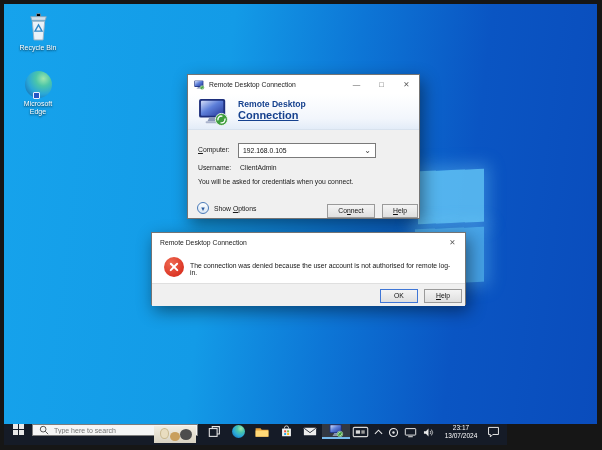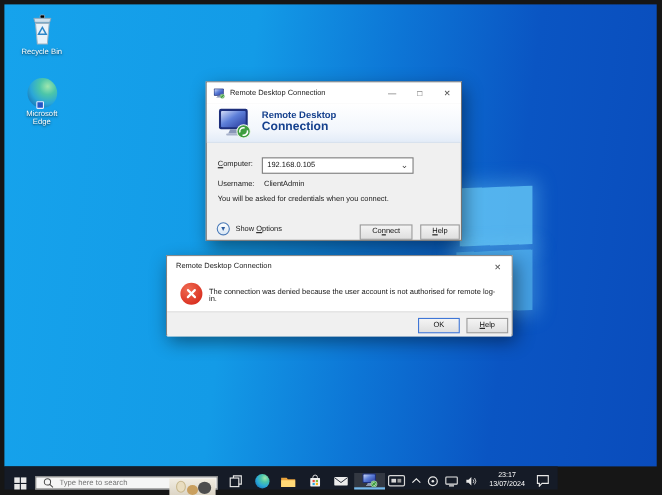--- a/index.html
+++ b/index.html
@@ -28,21 +28,21 @@
   .winctl { display:flex; height:100%; }
   .winctl span { width:25px; text-align:center; font-size:7.5px; color:#555; line-height:19px; }
 
   
   .rdc { left:183px; top:70px; width:233px; height:145px; }
   .rdc .titlebar { padding-left:6px; gap:4px; }
   .banner { position:absolute; left:0; top:19px; width:100%; height:36px;
             background:linear-gradient(#ffffff,#f2f6fc 70%,#e3ecf8); border-bottom:1px solid #d8e2ee;padding-left:12px; }
   .banner svg { position:absolute; left:10px; top:4px; }
   .banner .b1 { position:absolute; left:50px; top:5px; font-size:8.6px; color:#16418e; font-weight:600; }
-  .banner .b2 { position:absolute; left:50px; top:15px; font-size:11px; color:#16418e; font-weight:bold; }
+  .banner .b2 { position:absolute; left:50px; top:15px; font-size:11px; color:#16418e; font-weight:bold;text-decoration:underline; }
   .rdc-body { position:absolute; left:0; top:55px; width:100%; height:90px; font-size:6.8px; color:#1a1a1a; }
   .flabel { position:absolute; left:10px; }
   .combo { position:absolute; left:50px; top:13px; width:138px; height:15px; background:#fff; border:1px solid #7a7a7a;
            font-size:6.8px; color:#111; display:flex; align-items:center; padding:0 4px; }
   .combo .arrow { margin-left:auto; color:#444; font-size:8px; line-height:6px; }
   .note { position:absolute; left:10px; top:48px; }
   .showopt { position:absolute; left:9px; top:72px; display:flex; align-items:center; gap:5px; }
   .opt-circle { width:12px; height:12px; border-radius:50%; border:1px solid #4a7ab8;
                 background:linear-gradient(#fdfefe,#d7e6f5); color:#2e5c9e; font-size:7px; line-height:11px; text-align:center; }
   .btn { position:absolute; height:14px; background:linear-gradient(#f4f4f4,#dfdfdf); border:1px solid #9a9a9a;
@@ -57,21 +57,21 @@
               background:radial-gradient(circle at 35% 30%, #ef6a52, #da3222 75%); }
   .err-icon i { position:absolute; left:50%; top:50%; width:11px; height:2.2px; background:#fff; border-radius:1px; }
   .err-icon i.a { transform:translate(-50%,-50%) rotate(45deg); }
   .err-icon i.b { transform:translate(-50%,-50%) rotate(-45deg); }
   .err-msg { position:absolute; left:38px; top:11px; width:266px; font-size:6.8px; color:#151515; }
   .err-footer { position:absolute; left:0; top:50px; width:100%; height:23px; background:#f0f0f0; border-top:1px solid #dfdfdf; }
 
   .u { text-decoration:underline; }
 
   
-  .taskbar { position:absolute; left:4px; top:424px; width:503px; height:21px; background:#151b27; display:flex; align-items:flex-end; }
+  .taskbar { position:absolute; left:4px; top:424px; width:503px; height:21px; background:#151b27; display:flex; align-items:flex-start; }
   .tb-btn { display:flex; align-items:center; justify-content:center; }
   .start { width:28px; }
   .winlogo { display:grid; grid-template-columns:5px 5px; grid-template-rows:5px 5px; gap:1px; }
   .winlogo i { background:#e8e8e8; }
   .searchbox { width:166px; background:#f5f5f5; border:1px solid #7d7d7d; display:flex; align-items:center; position:relative; }
   .searchbox svg { margin:0 5px 0 6px; }
   .searchbox input { border:0; outline:0; background:transparent; font-size:7px; color:#3c3c3c; width:90px;
                      font-family:"Liberation Sans",sans-serif; }
   .pebbles { position:absolute; right:1px; top:1px; width:42px; height:17px; background:linear-gradient(#f2ede2,#d9d2c2); overflow:hidden; }
   .pebbles i { position:absolute; border-radius:50%; }

